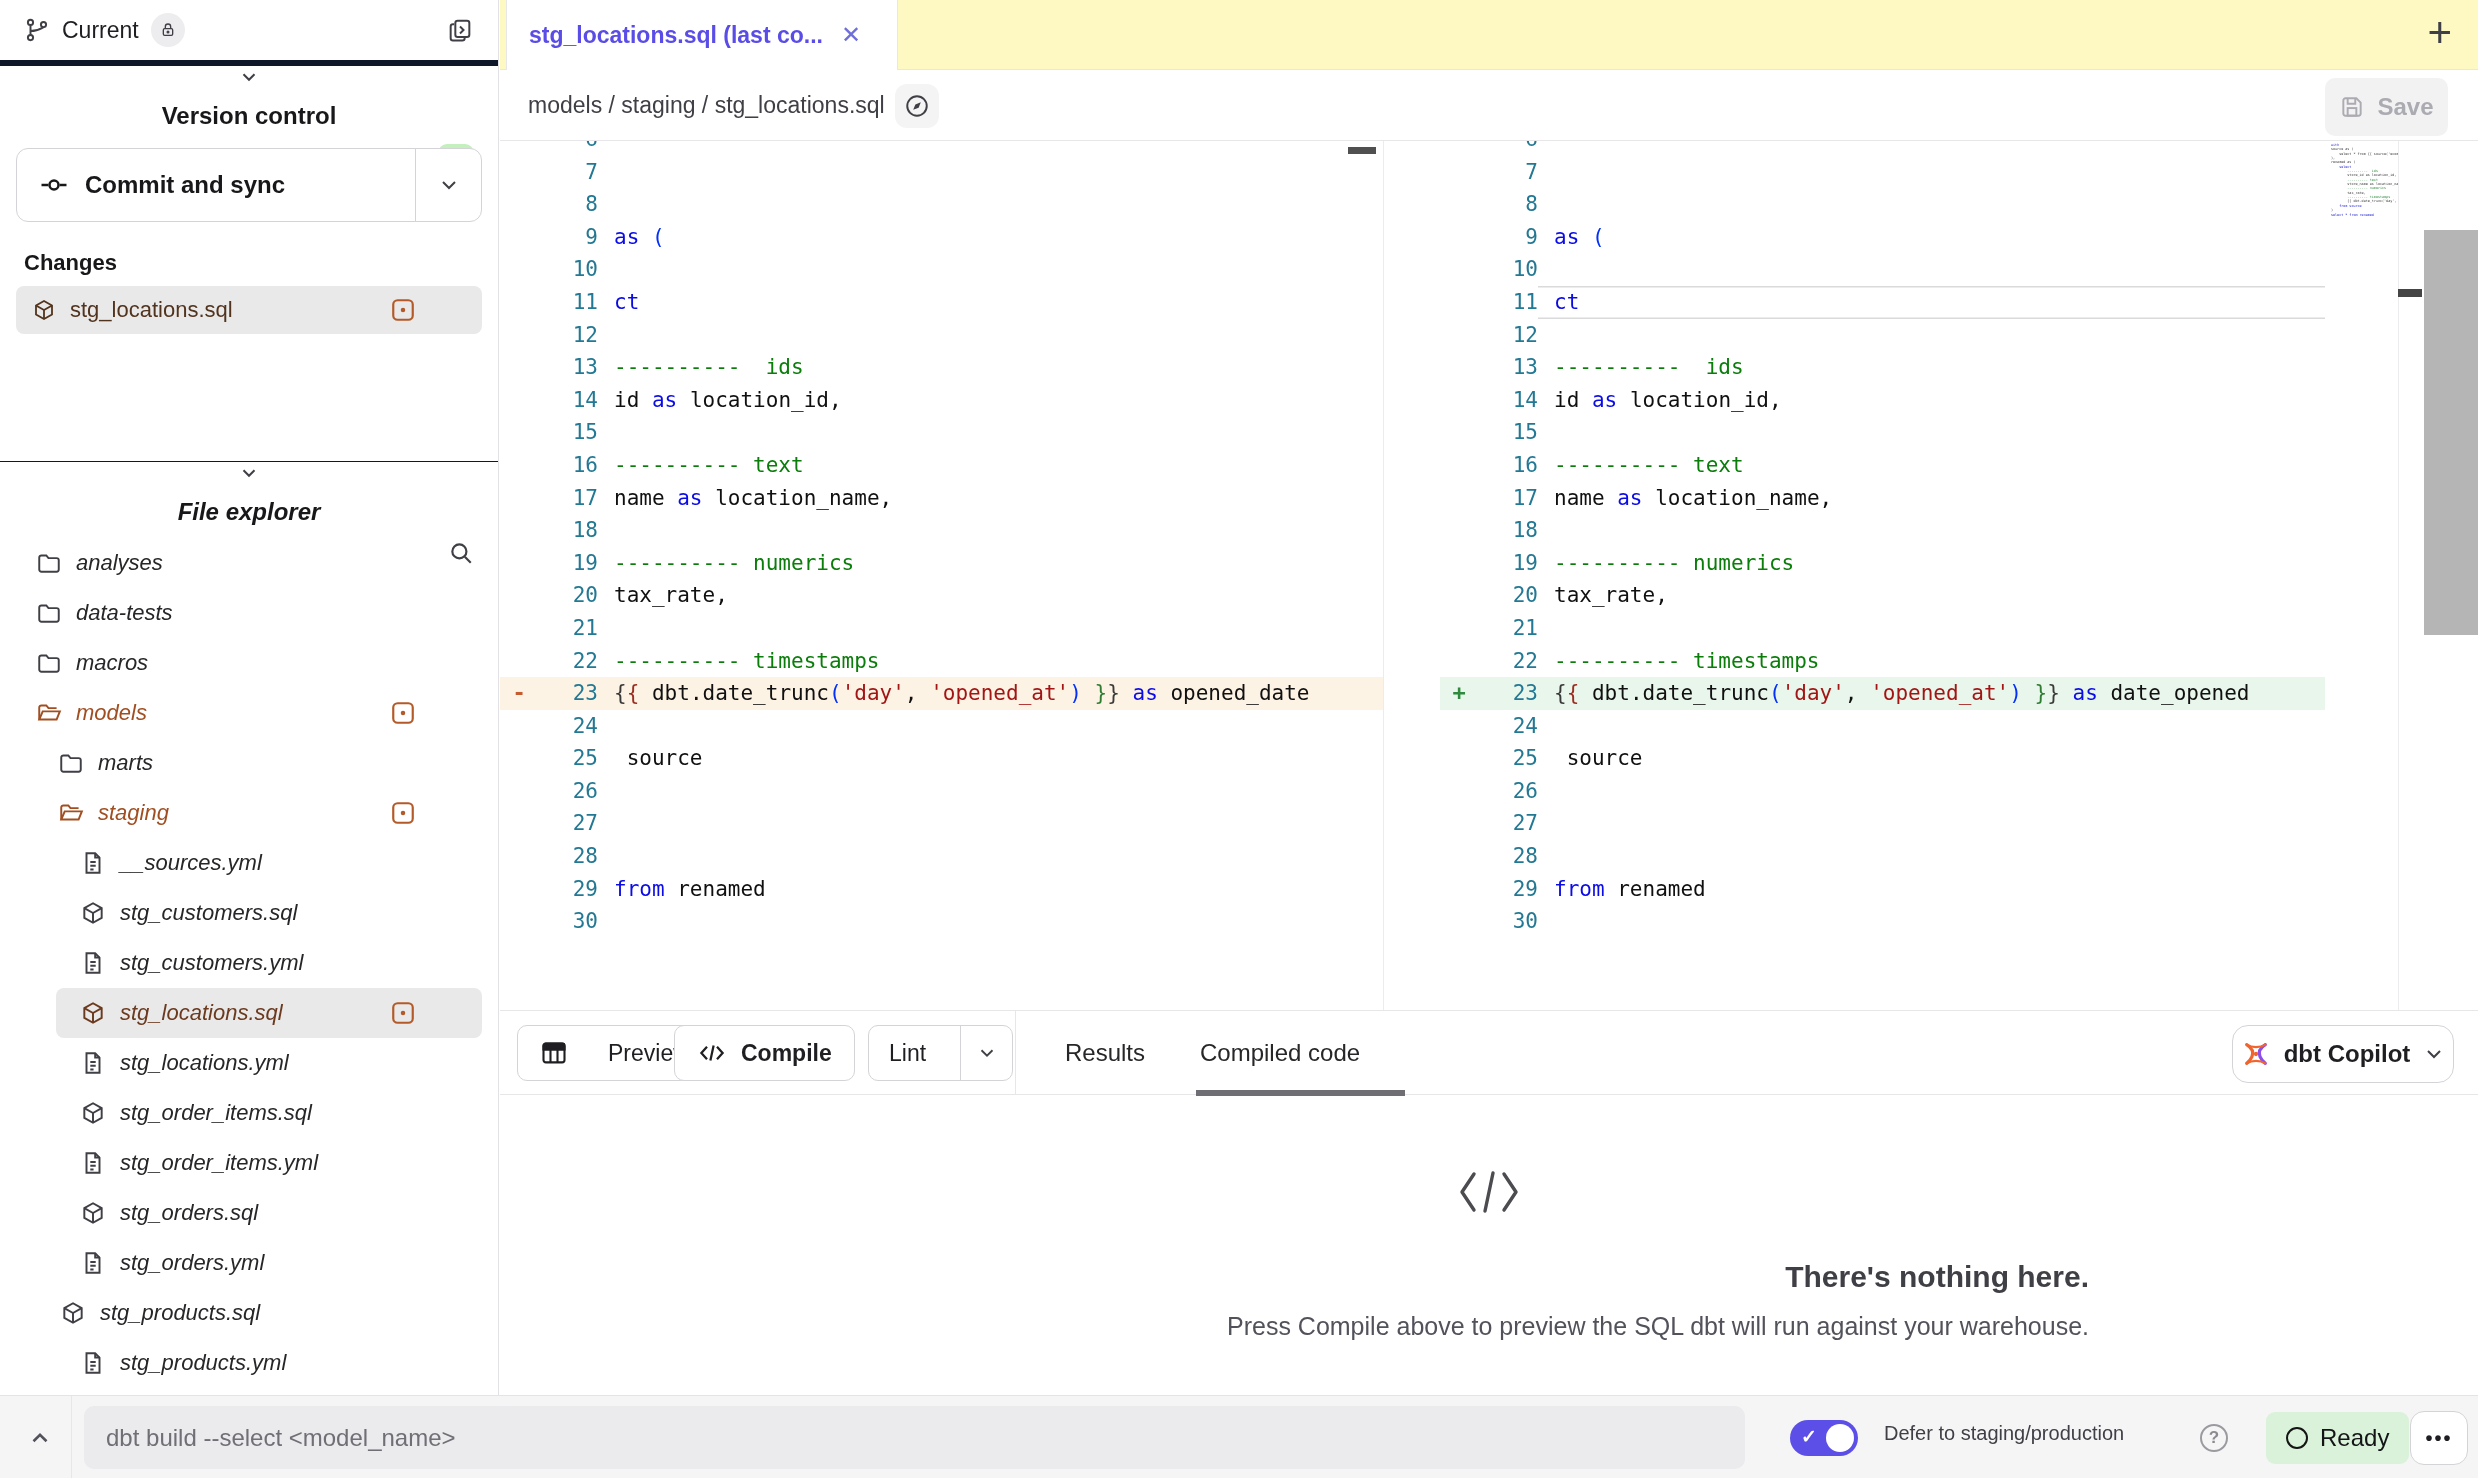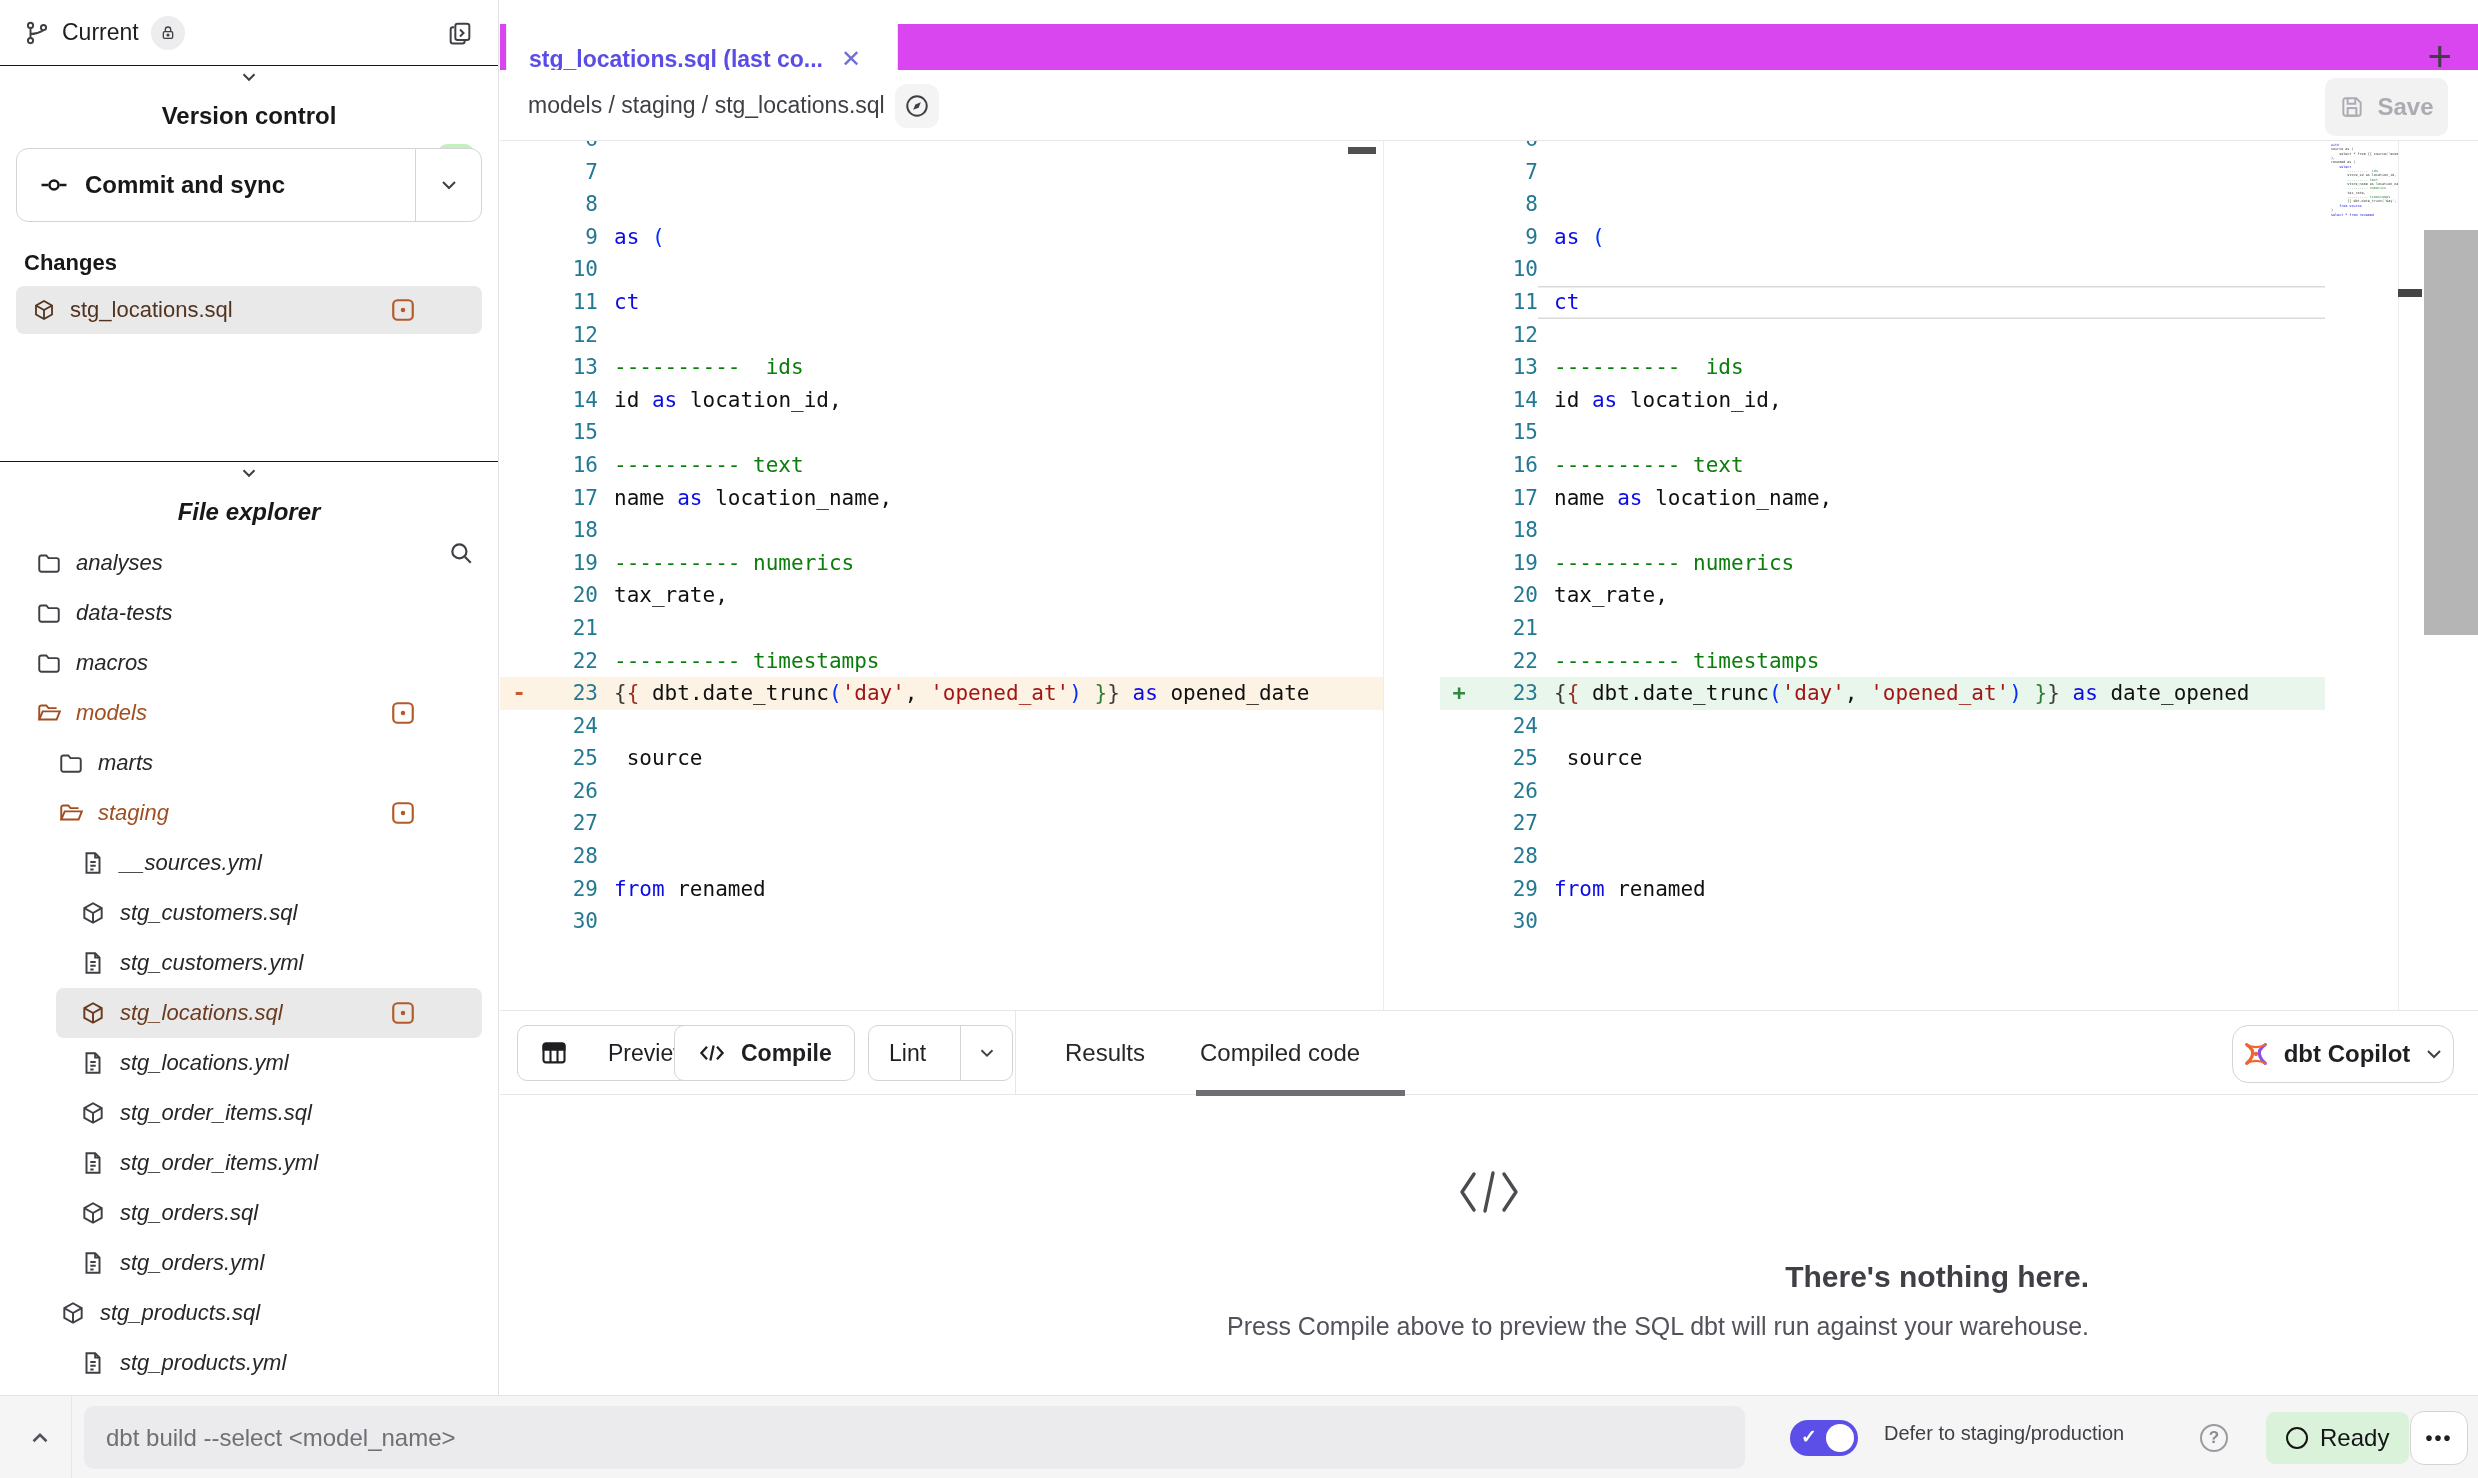--- a/index.html
+++ b/index.html
@@ -4,21 +4,21 @@
 <style>
   * { margin:0; padding:0; box-sizing:border-box; }
   html,body { width:2478px; height:1478px; overflow:hidden; background:#fff;
     font-family:"Liberation Sans", sans-serif; color:#18181b; }
   #app { position:relative; width:2478px; height:1478px; background:#fff; }
   svg { display:block; }
 
   
   #sidebar { position:absolute; left:0; top:0; width:499px; height:1395px;
     border-right:1px solid #e2e2e6; background:#fff; }
-  #sb-top { position:relative; height:66px; border-bottom:1px solid #0f172a;
+  #sb-top { position:relative; height:66px; border-bottom:6px solid #0f172a;
     display:flex; align-items:center; padding:0 24px; gap:12px; }
   #sb-branch-label { font-size:23px; font-weight:500; color:#1f1f23; }
   .lock-pill { width:34px; height:34px; border-radius:50%; background:#ededef;
     display:flex; align-items:center; justify-content:center; }
   #sb-copy { margin-left:auto; color:#3f3f46; cursor:pointer; }
 
   .sec-head { display:flex; align-items:center; gap:14px; padding:0 24px; height:78px;flex-direction:column; }
   .sec-title { font-size:24px; font-weight:700; color:#18181b; }
   #vc-badge { margin-left:auto; min-width:36px; height:38px; border-radius:9px;
     background:#c4f0bd; color:#1c5e24; font-size:22px; font-weight:600;
@@ -45,21 +45,21 @@
   #fe-search { margin-left:auto; color:#3f3f46; cursor:pointer; }
   .fe-row { position:relative; height:50px; display:flex; align-items:center; gap:14px;
     font-size:22px; color:#27272a; cursor:pointer; margin-right:16px; }
   .fe-row .ic { flex:0 0 auto; color:#3f3f46; }
   .fe-row.accent { color:#a14e21; } .fe-row.accent .ic { color:#a14e21; }
   .fe-row.selected { background:#e9e9ea; border-radius:8px; color:#6b3a1f; }
   .fe-row.selected .ic { color:#6b3a1f; }
 
   
   #tabbar { position:absolute; left:500px; top:0; right:0; height:70px;
-    border-bottom:1px solid #e7e7ea; background:#d946ef;margin-top:24px; }
+    border-bottom:1px solid #e7e7ea; background:#fef9c3; }
   #tab-active { position:absolute; left:6px; top:0; width:392px; height:70px;
     background:#fff; border-left:1px solid #e7e7ea; border-right:1px solid #e7e7ea;
     display:flex; align-items:center; gap:18px; padding:0 22px; cursor:pointer; }
   #tab-active .t { font-size:23px; font-weight:600; color:#5a4ce6; white-space:nowrap;
     overflow:hidden; }
   #tab-close { font-size:24px; color:#6f6fd8; cursor:pointer; }
   #new-tab { position:absolute; right:26px; top:12px; font-size:42px; font-weight:200;
     color:#3f3f46; cursor:pointer; line-height:1; }
 
   

